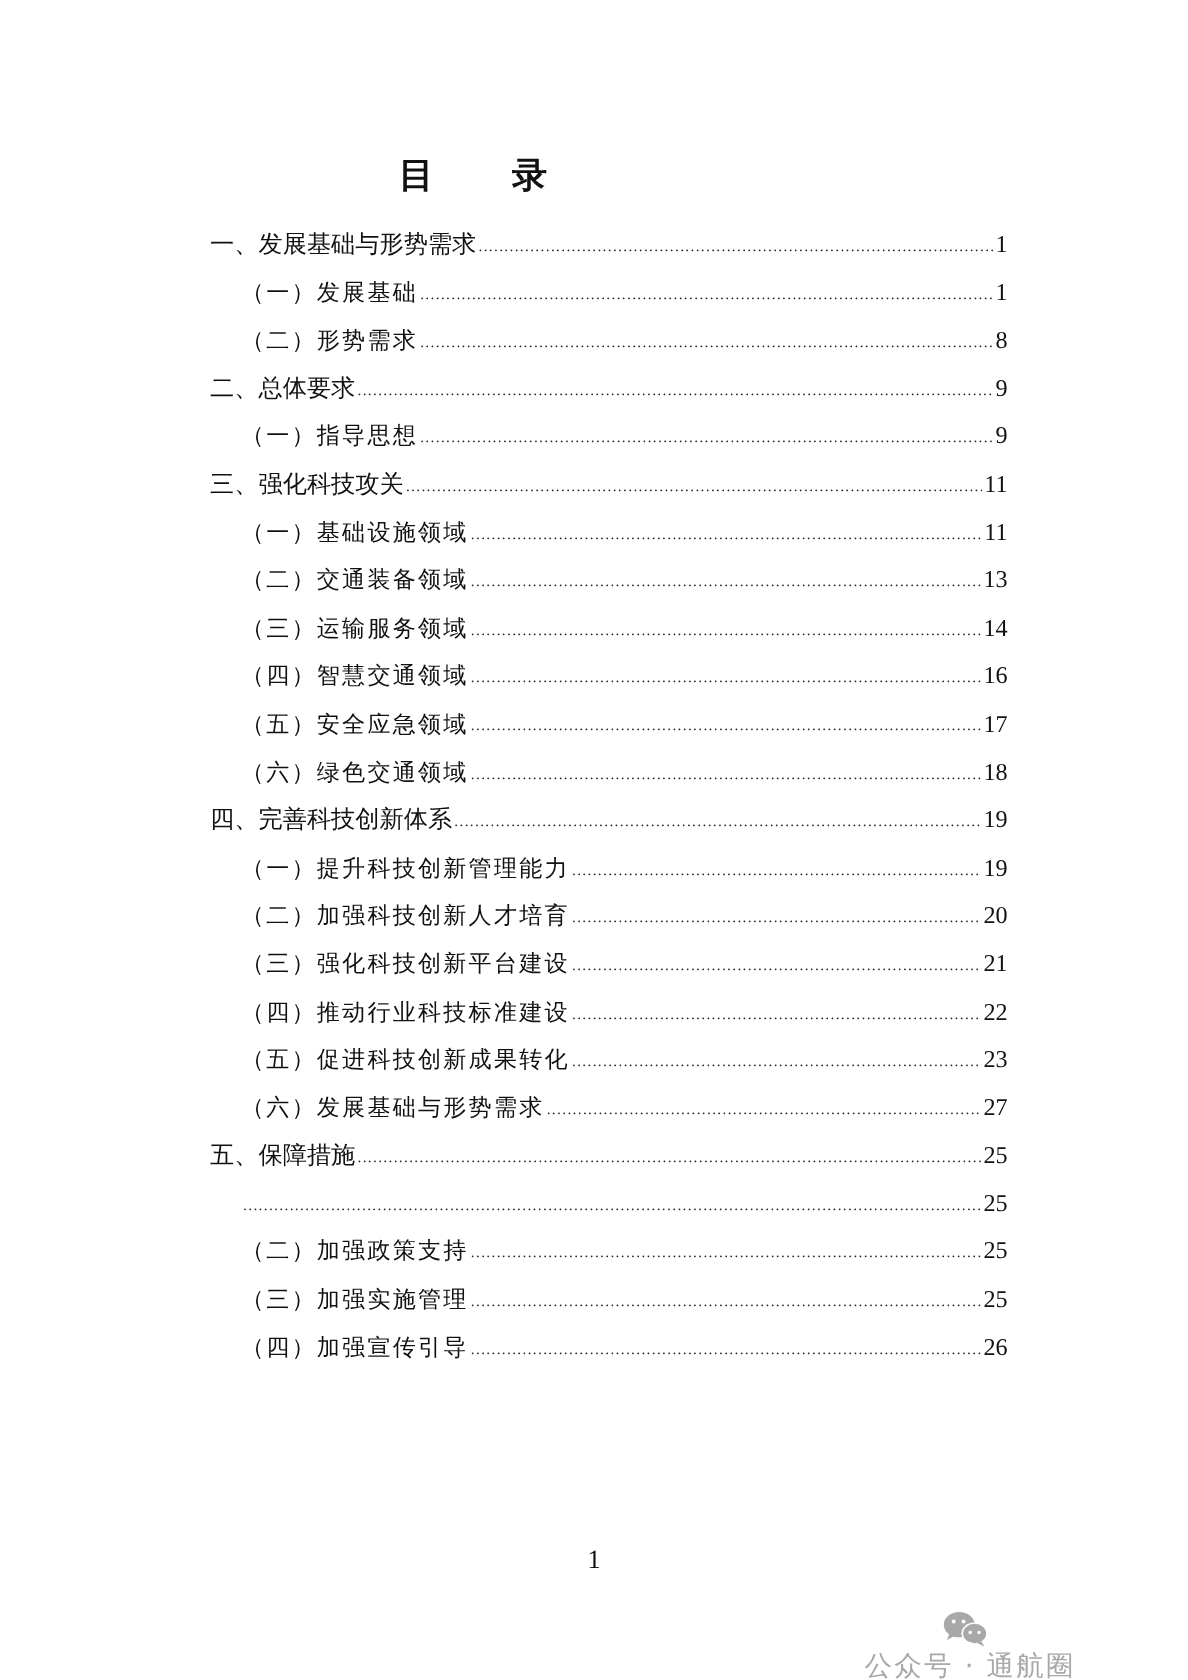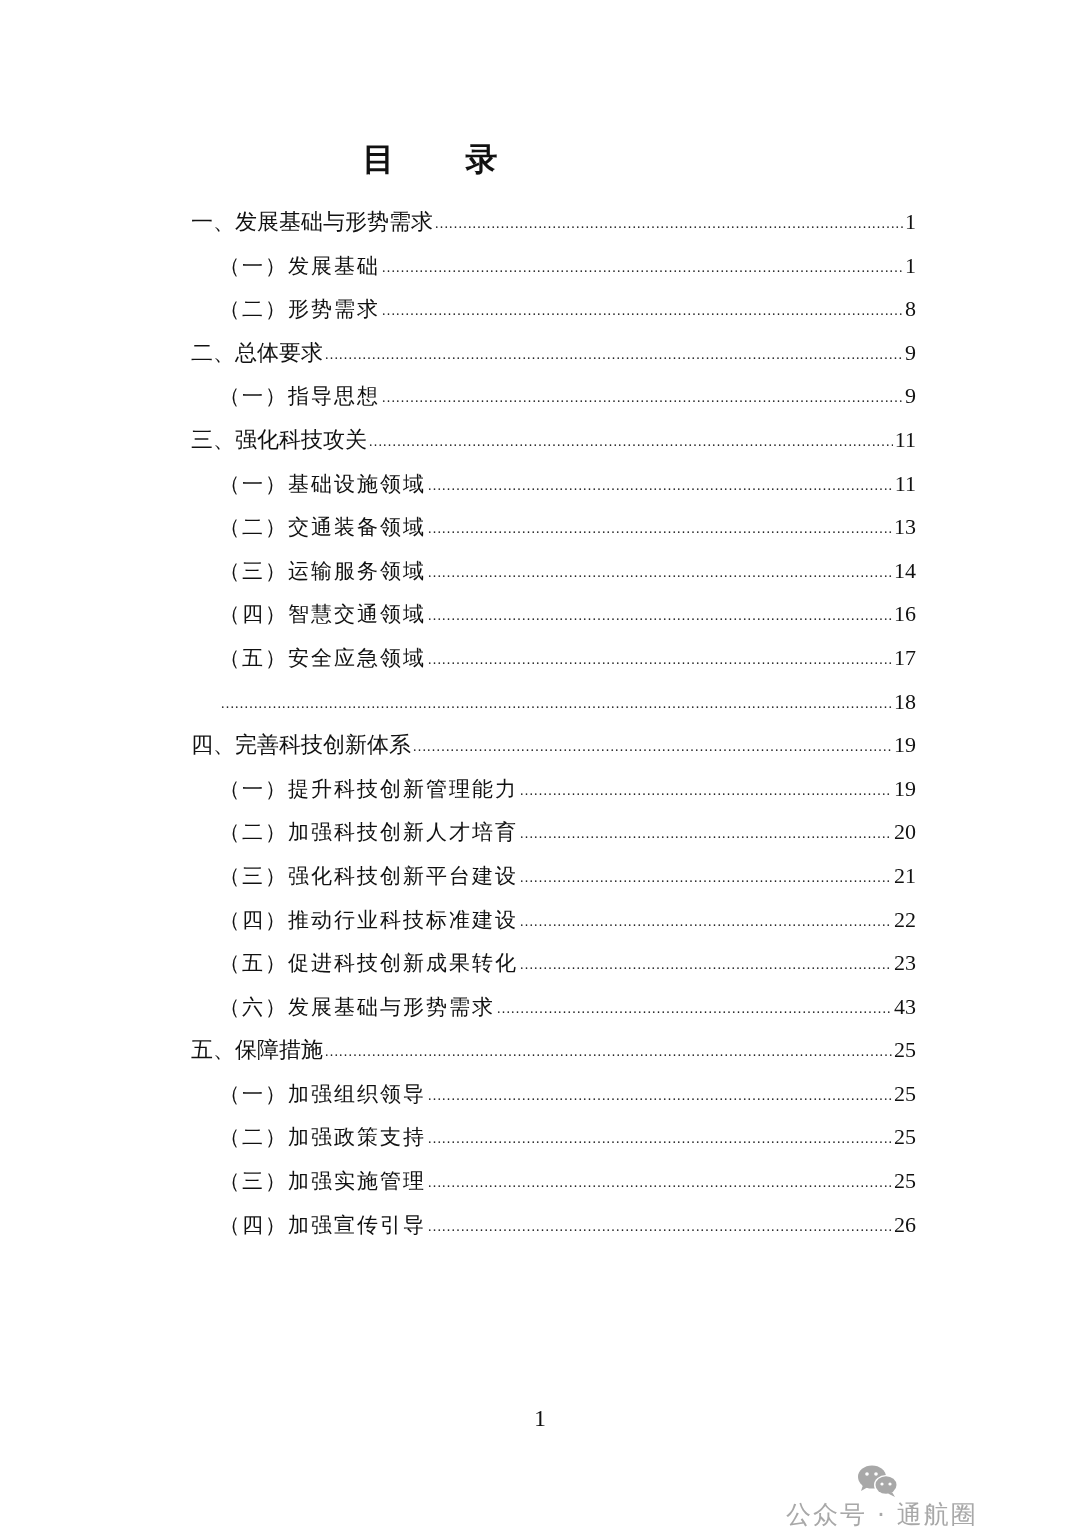--- a/index.html
+++ b/index.html
@@ -159,20 +159,21 @@
       <span class="toc-label">（四）智慧交通领域</span>
       <span class="toc-dots"></span>
       <span class="toc-page">16</span>
     </div>
   <div class="toc-row level-2">
       <span class="toc-label">（五）安全应急领域</span>
       <span class="toc-dots"></span>
       <span class="toc-page">17</span>
     </div>
   <div class="toc-row level-2">
+      <span class="toc-label">（六）绿色交通领域</span>
       <span class="toc-dots"></span>
       <span class="toc-page">18</span>
     </div>
   <div class="toc-row level-1">
       <span class="toc-label">四、完善科技创新体系</span>
       <span class="toc-dots"></span>
       <span class="toc-page">19</span>
     </div>
   <div class="toc-row level-2">
       <span class="toc-label">（一）提升科技创新管理能力</span>
@@ -195,29 +196,28 @@
       <span class="toc-page">22</span>
     </div>
   <div class="toc-row level-2">
       <span class="toc-label">（五）促进科技创新成果转化</span>
       <span class="toc-dots"></span>
       <span class="toc-page">23</span>
     </div>
   <div class="toc-row level-2">
       <span class="toc-label">（六）发展基础与形势需求</span>
       <span class="toc-dots"></span>
-      <span class="toc-page">43</span>
+      <span class="toc-page">27</span>
     </div>
   <div class="toc-row level-1">
       <span class="toc-label">五、保障措施</span>
       <span class="toc-dots"></span>
       <span class="toc-page">25</span>
     </div>
   <div class="toc-row level-2">
-      <span class="toc-label">（一）加强组织领导</span>
       <span class="toc-dots"></span>
       <span class="toc-page">25</span>
     </div>
   <div class="toc-row level-2">
       <span class="toc-label">（二）加强政策支持</span>
       <span class="toc-dots"></span>
       <span class="toc-page">25</span>
     </div>
   <div class="toc-row level-2">
       <span class="toc-label">（三）加强实施管理</span>

